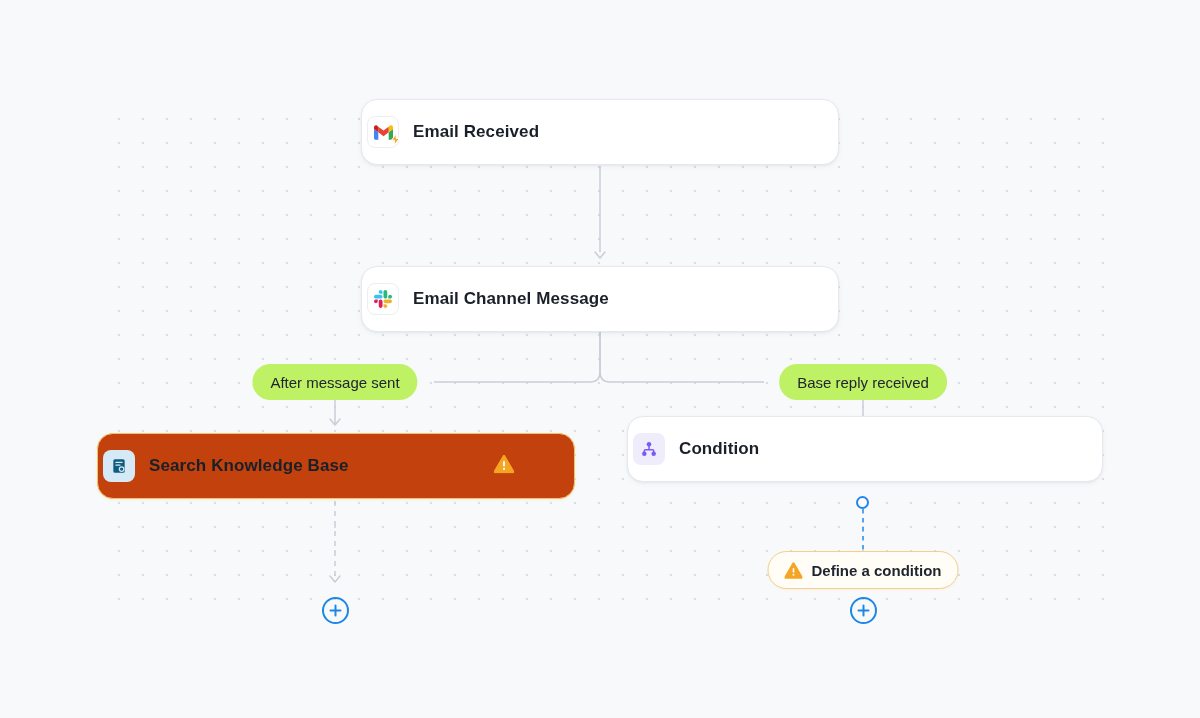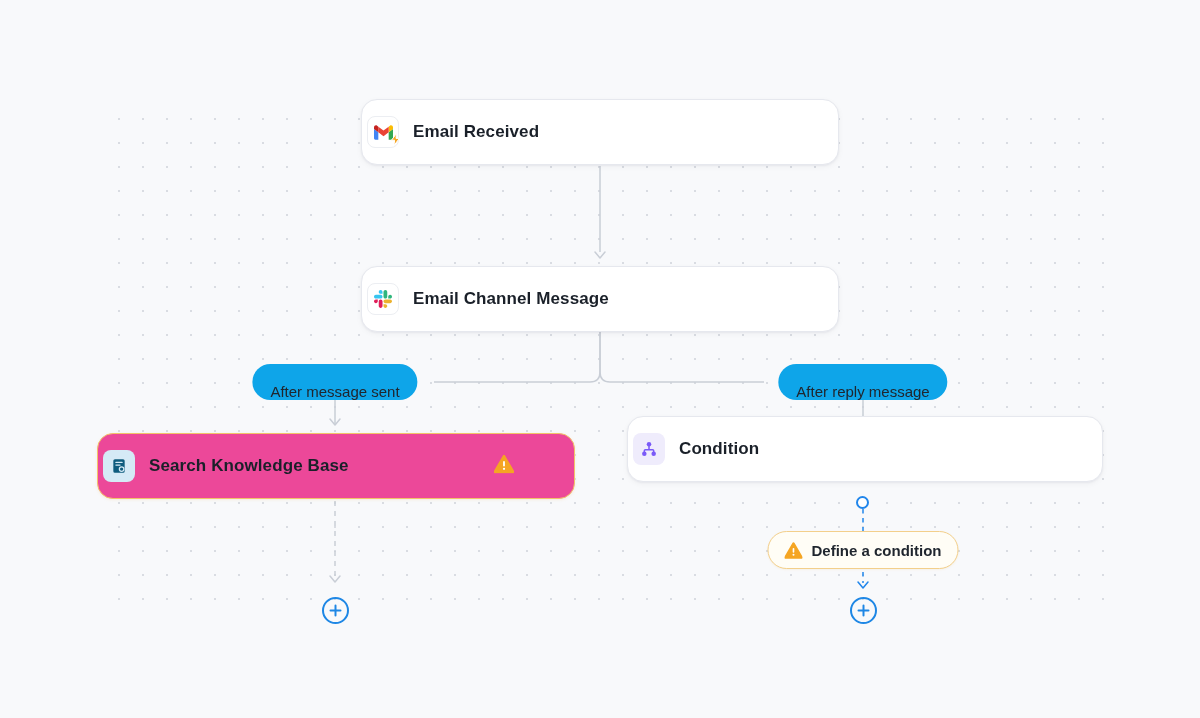--- a/index.html
+++ b/index.html
@@ -30,41 +30,41 @@
     padding-left: 5px;
     z-index: 3;
   }
   .card-title {
     font-size: 17px;
     font-weight: 600;
     color: #1a2029;
     letter-spacing: .1px;
   }
   .card.warning-card {
-    background: #ec4899;
+    background: #c2410c;
     border: 1.5px solid #f2c369;
     box-shadow: 0 1px 3px rgba(235,176,66,0.15);
   }
   .app-icon {
     width: 32px; height: 32px;
     border-radius: 8px;
     display: flex; align-items: center; justify-content: center;
     position: relative;
     flex: 0 0 auto;
   }
   .app-icon.boxed { background: #ffffff; border: 1px solid #eceef2; }
   .trigger-bolt { position: absolute; right: -3px; bottom: -3px; }
   .node-warning { position: absolute; right: 60px; top: 50%; transform: translateY(-50%); }
   .branch-pill {
     position: absolute;
     transform: translateX(-50%);
     height: 36px;
-    background: #0ea5e9;
+    background: #bef264;
     border-radius: 18px;
-    display: flex; align-items: flex-end;
+    display: flex; align-items: center;
     padding: 0 18px;
     font-size: 15px;
     font-weight: 500;
     color: #20262e;
     z-index: 3;
     white-space: nowrap;
   }
   .define-pill {
     position: absolute;
     transform: translateX(-50%);
@@ -73,20 +73,21 @@
     border: 1.5px solid #f3cf8b;
     border-radius: 19px;
     display: flex; align-items: center; gap: 9px;
     padding: 0 16px;
     font-size: 15px;
     font-weight: 600;
     color: #1f252e;
     z-index: 4;
     white-space: nowrap;
     box-shadow: 0 1px 2px rgba(235,176,66,0.10);
+    margin-top: 20px;
   }
   .connector-svg { position: absolute; z-index: 1; overflow: visible; }
   .port-dot {
     position: absolute;
     width: 13px; height: 13px;
     border: 2px solid #2186eb;
     border-radius: 50%;
     background: #ffffff;
     z-index: 4;
   }
@@ -159,21 +160,21 @@
         <path d="M77.6 97c7.1 0 12.9 5.8 12.9 12.9s-5.8 12.9-12.9 12.9-12.9-5.8-12.9-12.9V97h12.9zm0-6.5c-7.1 0-12.9-5.8-12.9-12.9s5.8-12.9 12.9-12.9h32.3c7.1 0 12.9 5.8 12.9 12.9s-5.8 12.9-12.9 12.9H77.6z" fill="#ecb22e"></path>
       </svg>
     </span>
     <span class="card-title">Email Channel Message</span>
   </div>
 
   <div class="branch-pill" style="left:335px; top:364px;">
     <span>After message sent</span>
   </div>
   <div class="branch-pill" style="left:863px; top:364px;">
-    <span>After reply message</span>
+    <span>Base reply received</span>
   </div>
 
   <div class="card warning-card" style="left:97px; top:433px; width:478px; height:66px;">
     <span class="app-icon" style="background:#d5eaf6;">
       <svg width="18" height="18" viewBox="0 0 20 20">
         <path d="M5.5 2.5 h9 a1.8 1.8 0 0 1 1.8 1.8 v11.4 a1.8 1.8 0 0 1 -1.8 1.8 h-9 a1.8 1.8 0 0 1 -1.8 -1.8 V4.3 a1.8 1.8 0 0 1 1.8 -1.8 Z" fill="#0e5c7e"></path>
         <path d="M6.6 6 h6.8 M6.6 9 h4.5" stroke="#d5eaf6" stroke-width="1.5" stroke-linecap="round"></path>
         <circle cx="12.9" cy="13.4" r="2.5" fill="#0e5c7e" stroke="#d5eaf6" stroke-width="1.4"></circle>
       </svg>
     </span>

